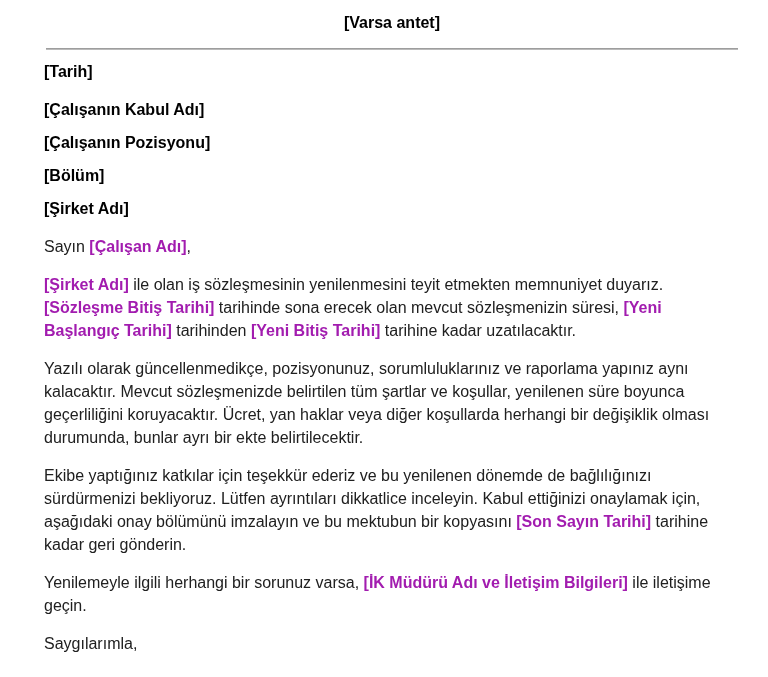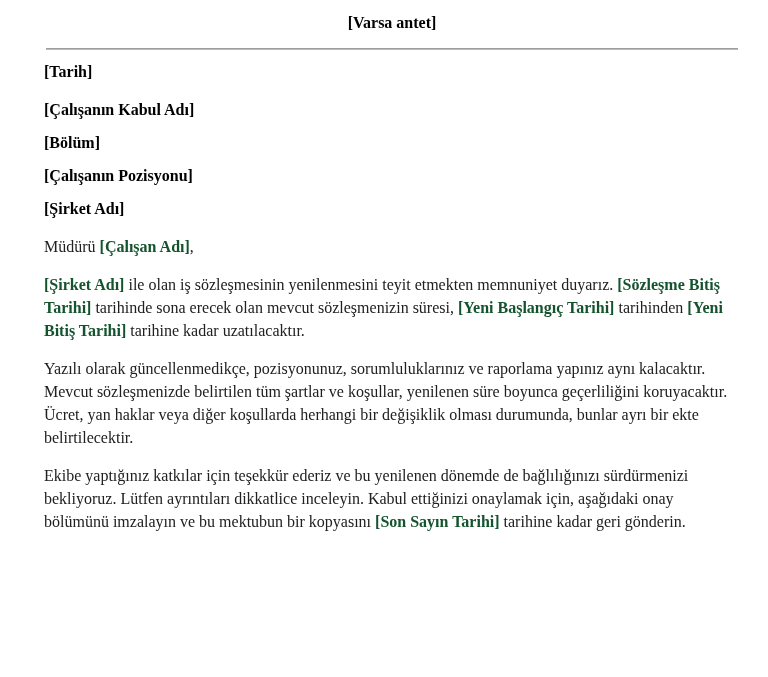--- a/index.html
+++ b/index.html
@@ -13,21 +13,20 @@
     overflow: hidden;
     font-family: "Liberation Sans", "DejaVu Sans", sans-serif;
   }
   .letter {
     box-sizing: border-box;
     width: 768px;
     padding: 11px 28px 0 44px;
     color: #202020;
     font-size: 16px;
     line-height: 23px;
-    font-family: Liberation Serif, serif;
   }
   .letterhead {
     font-weight: 700;
     color: #000000;
     text-align: center;
     margin: 0 0 14px 0;
   }
   .divider {
     height: 2px;
     border: 0;
@@ -37,48 +36,50 @@
   p, .block {
     margin: 0 0 15px 0;
   }
   .bold-line {
     font-weight: 700;
     color: #000000;
     margin-top: 10px;
   }
   .b {
     font-weight: 700;
-    color: #14532d;
+    color: #a21caf;
   }
   .closing {
     margin: 0;
   }
 </style>
 </head>
 <body>
 
 <div class="letter">
 
   <p class="letterhead">[Varsa antet]</p>
 
   <div class="divider"></div>
 
   <p class="bold-line">[Tarih]</p>
 
   <div class="block">
     <div class="bold-line">[Çalışanın Kabul Adı]</div>
+    <div class="bold-line">[Çalışanın Pozisyonu]</div>
     <div class="bold-line">[Bölüm]</div>
-    <div class="bold-line">[Çalışanın Pozisyonu]</div>
     <div class="bold-line">[Şirket Adı]</div>
   </div>
 
 
-  <p><span>Müdürü </span><span class="b">[Çalışan Adı]</span><span>,</span></p>
+  <p><span>Sayın </span><span class="b">[Çalışan Adı]</span><span>,</span></p>
 
   <p><span class="b">[Şirket Adı]</span><span> ile olan iş sözleşmesinin yenilenmesini teyit etmekten memnuniyet duyarız. </span><span class="b">[Sözleşme Bitiş Tarihi]</span><span> tarihinde sona erecek olan mevcut sözleşmenizin süresi, </span><span class="b">[Yeni Başlangıç Tarihi]</span><span> tarihinden </span><span class="b">[Yeni Bitiş Tarihi]</span><span> tarihine kadar uzatılacaktır.</span></p>
 
   <p><span>Yazılı olarak güncellenmedikçe, pozisyonunuz, sorumluluklarınız ve raporlama yapınız aynı kalacaktır. Mevcut sözleşmenizde belirtilen tüm şartlar ve koşullar, yenilenen süre boyunca geçerliliğini koruyacaktır. Ücret, yan haklar veya diğer koşullarda herhangi bir değişiklik olması durumunda, bunlar ayrı bir ekte belirtilecektir.</span></p>
 
   <p><span>Ekibe yaptığınız katkılar için teşekkür ederiz ve bu yenilenen dönemde de bağlılığınızı sürdürmenizi bekliyoruz. Lütfen ayrıntıları dikkatlice inceleyin. Kabul ettiğinizi onaylamak için, aşağıdaki onay bölümünü imzalayın ve bu mektubun bir kopyasını </span><span class="b">[Son Sayın Tarihi]</span><span> tarihine kadar geri gönderin.</span></p>
 
+  <p><span>Yenilemeyle ilgili herhangi bir sorunuz varsa, </span><span class="b">[İK Müdürü Adı ve İletişim Bilgileri]</span><span> ile iletişime geçin.</span></p>
 
+  <p class="closing">Saygılarımla,</p>
 
 </div>
 
 </body></html>

